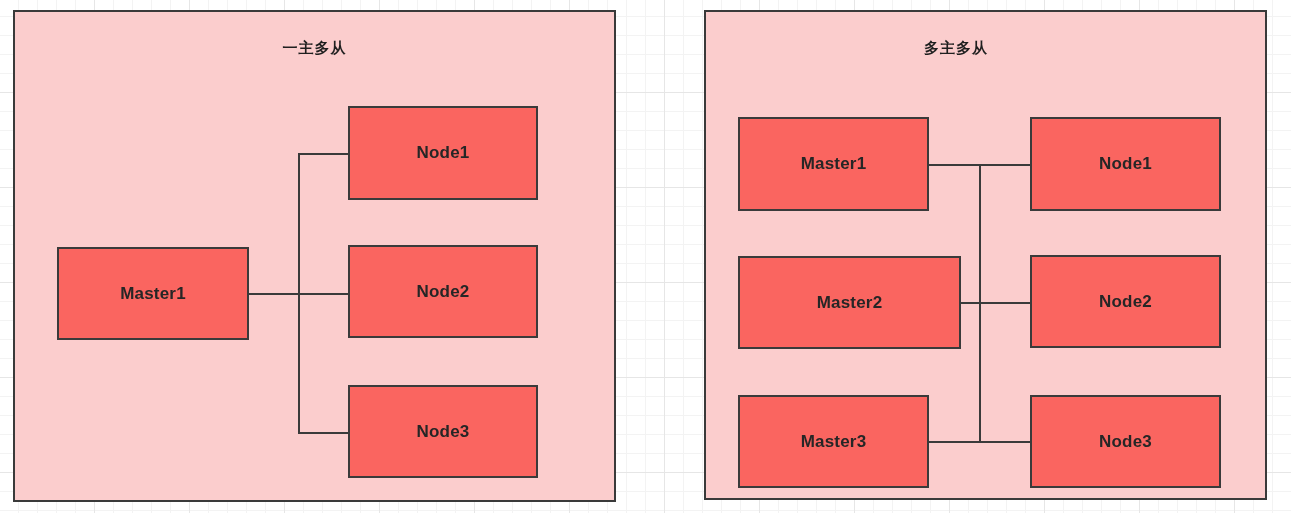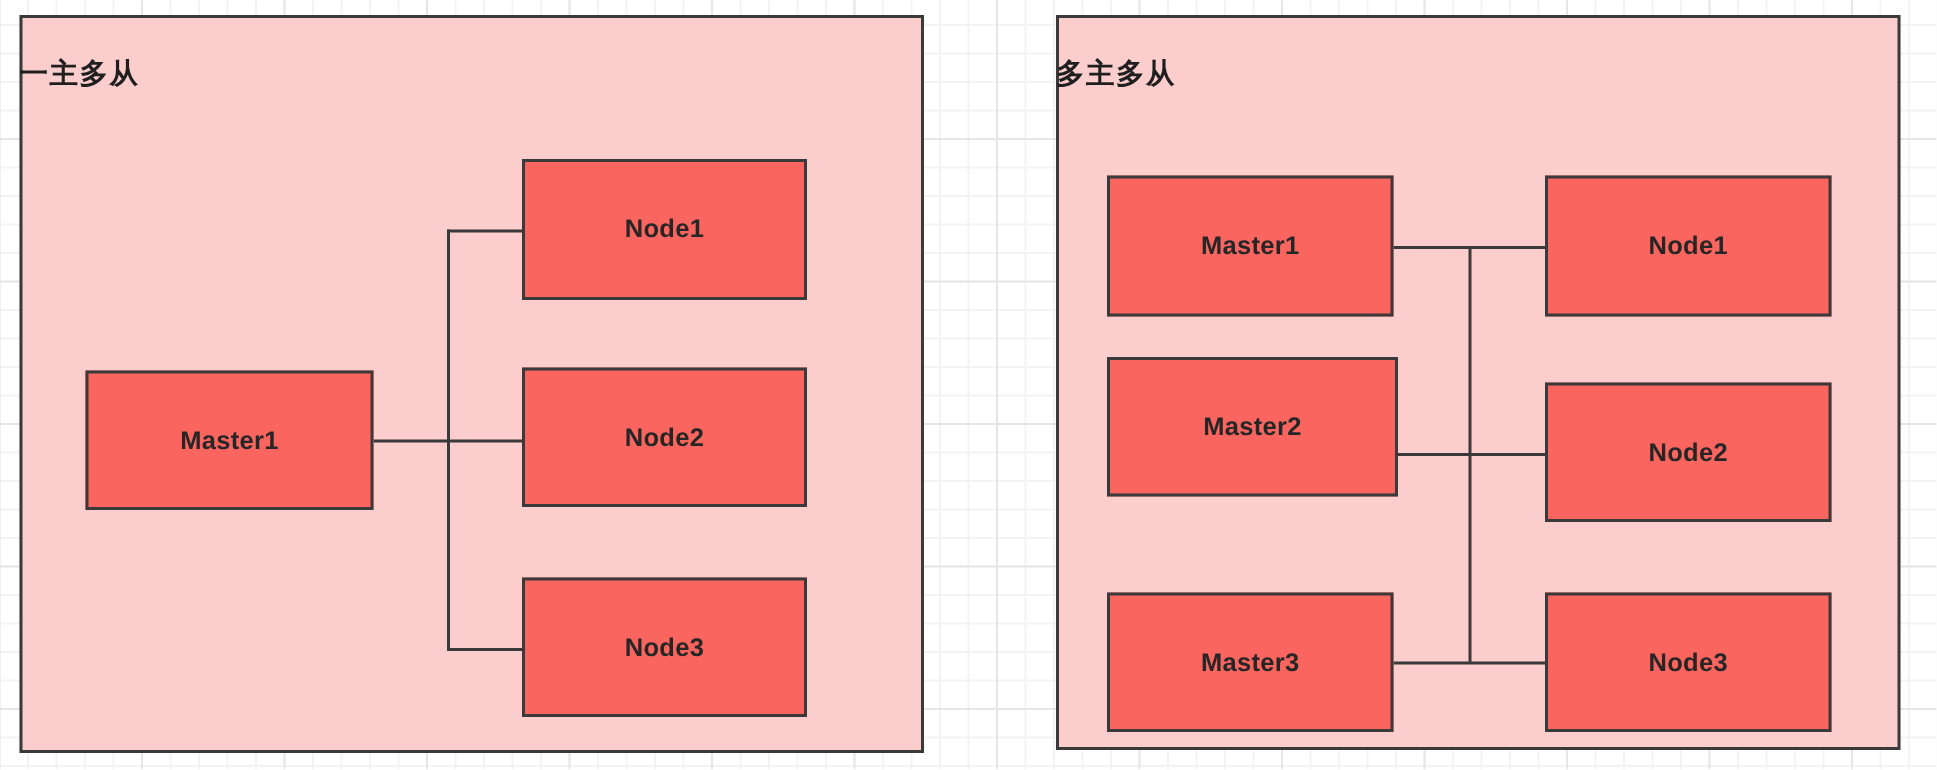--- a/index.html
+++ b/index.html
@@ -34,22 +34,22 @@
     box-sizing: border-box;
     background: #fbcdcd;
     border: 2px solid #3a3a3a;
   }
 
   .panel-title {
     position: absolute;
     top: 0;
     left: 0;
     width: 100%;
-    text-align: left;
-    font-size: 19px;
+    text-align: center;
+    font-size: 15px;
     font-weight: bold;
     color: #1f1f1f;
     letter-spacing: 1px;
     line-height: 1;
     white-space: nowrap;
   }
 
   .node-box {
     position: absolute;
     box-sizing: border-box;
@@ -99,21 +99,21 @@
     </div>
     <div class="panel" style="left: 704px; top: 10px; width: 563px; height: 490px; background: rgb(251, 205, 205); border-color: rgb(58, 58, 58);"></div>
     <div class="panel-title" style="left: 704px; top: 40px; width: 504px; color: rgb(31, 31, 31);">多主多从</div>
     <div class="conn conn-v" style="left: 979px; top: 164px; background: rgb(58, 58, 58); height: 278px;"></div>
     <div class="conn conn-h" style="left: 929px; top: 164px; background: rgb(58, 58, 58); width: 102px;"></div>
     <div class="conn conn-h" style="left: 929px; top: 302px; background: rgb(58, 58, 58); width: 102px;"></div>
     <div class="conn conn-h" style="left: 929px; top: 441px; background: rgb(58, 58, 58); width: 102px;"></div>
     <div class="node-box" style="left: 738px; top: 117px; width: 191px; height: 94px; background: rgb(250, 101, 96); border-color: rgb(58, 58, 58);">
       <span class="node-label" style="color: rgb(38, 38, 38);">Master1</span>
     </div>
-    <div class="node-box" style="left: 738px; top: 238px; width: 194px; height: 93px; background: rgb(250, 101, 96); border-color: rgb(58, 58, 58);">
+    <div class="node-box" style="left: 738px; top: 256px; width: 223px; height: 93px; background: rgb(250, 101, 96); border-color: rgb(58, 58, 58);">
       <span class="node-label" style="color: rgb(38, 38, 38);">Master2</span>
     </div>
     <div class="node-box" style="left: 738px; top: 395px; width: 191px; height: 93px; background: rgb(250, 101, 96); border-color: rgb(58, 58, 58);">
       <span class="node-label" style="color: rgb(38, 38, 38);">Master3</span>
     </div>
     <div class="node-box" style="left: 1030px; top: 117px; width: 191px; height: 94px; background: rgb(250, 101, 96); border-color: rgb(58, 58, 58);">
       <span class="node-label" style="color: rgb(38, 38, 38);">Node1</span>
     </div>
     <div class="node-box" style="left: 1030px; top: 255px; width: 191px; height: 93px; background: rgb(250, 101, 96); border-color: rgb(58, 58, 58);">
       <span class="node-label" style="color: rgb(38, 38, 38);">Node2</span>

